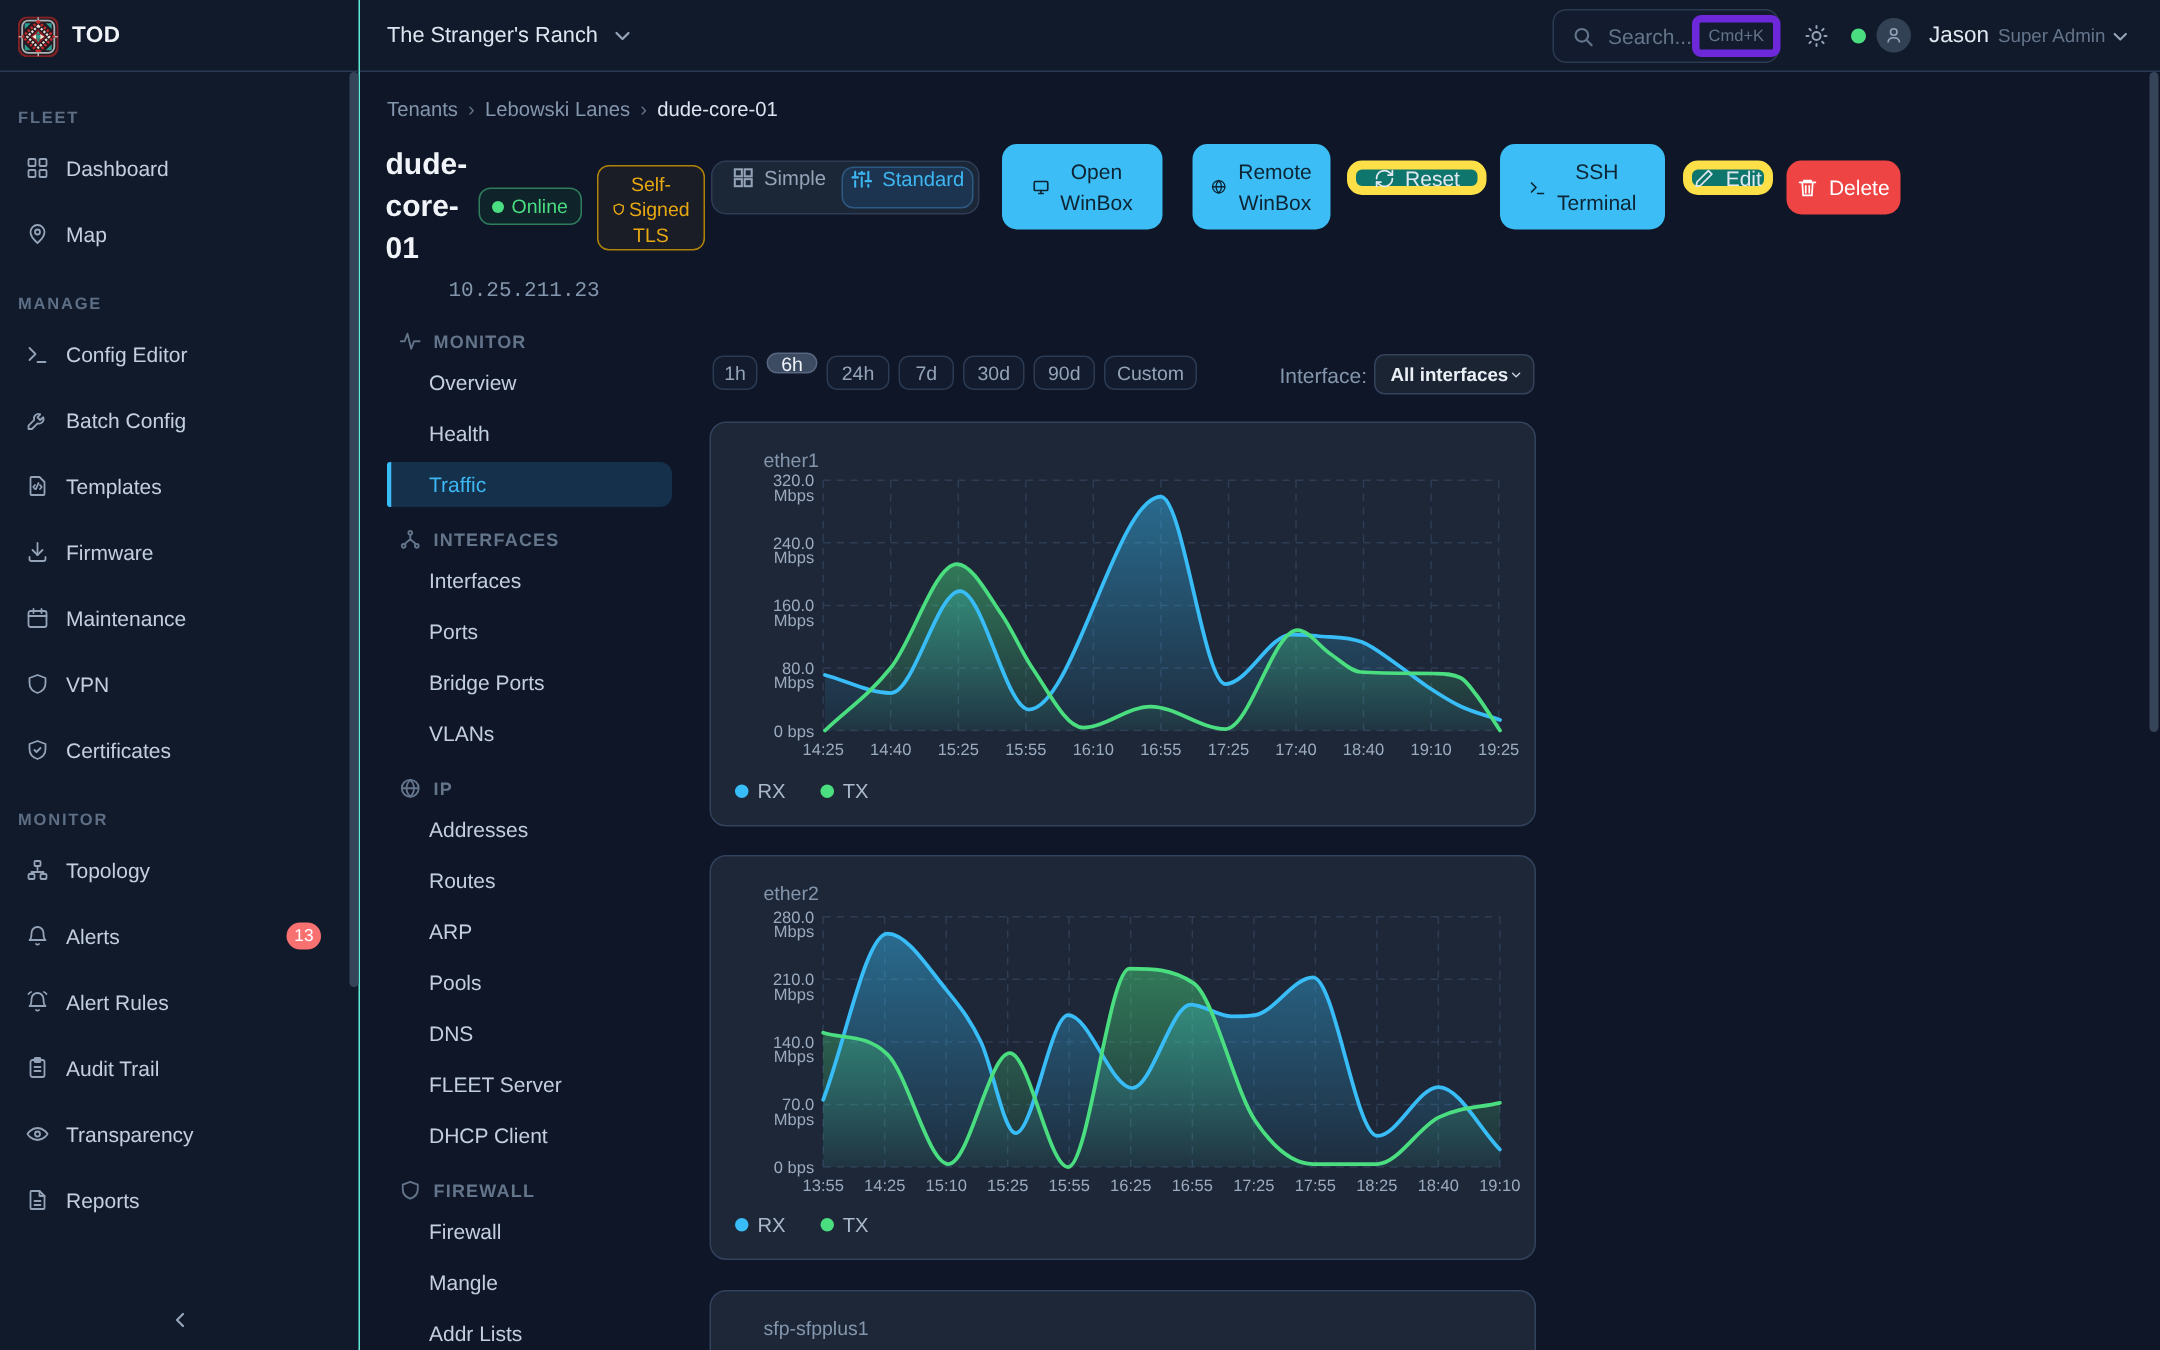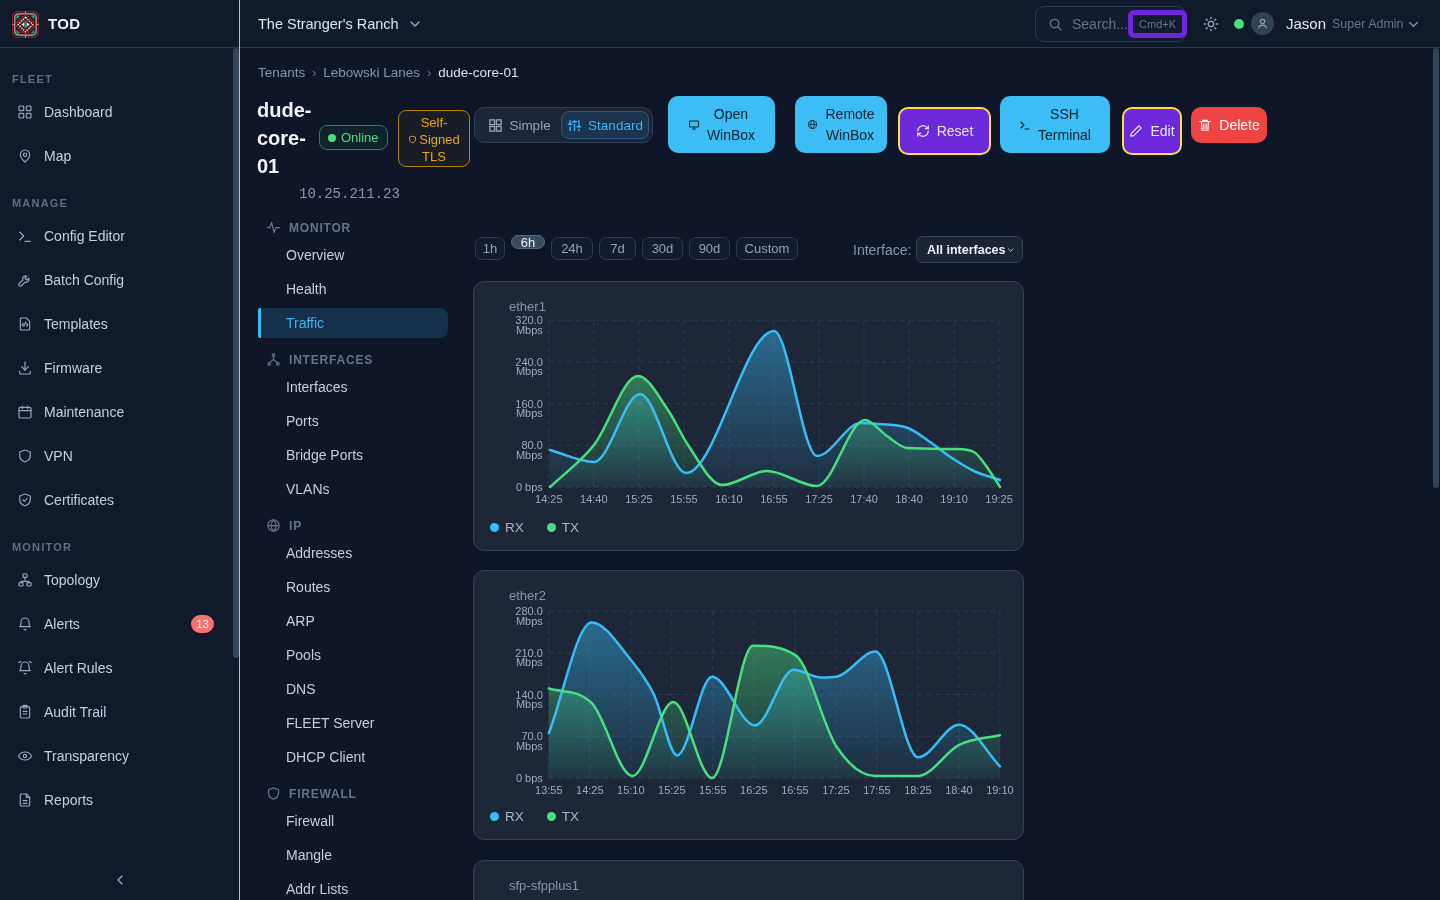--- a/index.html
+++ b/index.html
@@ -31,25 +31,25 @@
 
 
 #crumbs { position:absolute; left:258px; top:65px; font-size:13.5px; color:#8496ad; }
 #crumbs b { color:#dbe4ef; font-weight:normal; }
 #title { position:absolute; left:257px; top:96px; width:70px; color:#f1f5f9; font-size:20px; font-weight:bold; line-height:28px; }
 #ip { position:absolute; left:257px; top:186px; font-family:"Liberation Mono",monospace; font-size:14px; color:#8496ad;margin-left:42px; }
 .badge-online { position:absolute; left:319px; top:125px; border:1px solid #2f7d5c; background:rgba(34,197,94,.08); color:#4ade80; font-size:13px; border-radius:8px; height:25px; display:flex; align-items:center; padding:0 8px; gap:5px; }
 .badge-online i { width:8px; height:8px; border-radius:50%; background:#4ade80; }
 .badge-tls { position:absolute; left:398px; top:110px; width:72px; height:57px; border:1px solid #b08207; background:rgba(180,130,10,.07); color:#e8a812; font-size:13px; border-radius:8px; text-align:center; line-height:17px; padding-top:3px; }
 #seg { position:absolute; left:474px; top:107px; width:179px; height:36px; background:#1b2636; border:1px solid #2e3c55; border-radius:10px; display:flex; align-items:center; padding:3px; }
-.seg-item { display:flex; align-items:center; justify-content:center; gap:6px; font-size:13.5px; color:#94a3b8; width:84px; height:28px; }
+.seg-item { display:flex; align-items:flex-start; justify-content:center; gap:6px; font-size:13.5px; color:#94a3b8; width:84px; height:28px; }
 .seg-item.sel { background:#1c3450; border:1px solid #2d5a82; border-radius:8px; color:#3db6f2; width:89px; }
 .btn { position:absolute; display:flex; align-items:center; justify-content:center; gap:7px; font-size:14px; border-radius:10px; }
 .btn-blue { background:#3cbdf5; color:#0c2433; height:57px; top:96px; text-align:center; line-height:21px; }
-.btn-dark { background:#6d28d9; border:2px solid #fde047; color:#e2e8f0; height:48px; top:107px; }
+.btn-dark { background:#0f766e; border:6px solid #fde047; color:#e2e8f0; height:23px; top:107px; }
 .btn-red { background:#ee4444; color:#fff; height:36px; top:107px; }
 
 
 .sn-head { position:absolute; display:flex; align-items:center; gap:8px; color:#64748b; font-size:12px; font-weight:bold; letter-spacing:.8px; left:266px; }
 .sn-item { position:absolute; left:258px; width:190px; height:30px; display:flex; align-items:center; padding-left:28px; color:#c3cfdf; font-size:14px; border-radius:6px; }
 .sn-sel { background:#14304b; color:#3db6f2; border-left:3px solid #38bdf8; padding-left:25px !important; border-radius:2px 8px 8px 2px; }
 
 
 .trange { position:absolute; top:237px; height:23px; border:1px solid #2c3a52; border-radius:7px; color:#94a3b8; font-size:13px; display:flex; align-items:center; justify-content:center; background:#121c2e; }
 .trange.sel { background:#3c4a62; color:#eef2f7; border-color:#57657e; top:235px; height:14px; border-radius:8px; }

